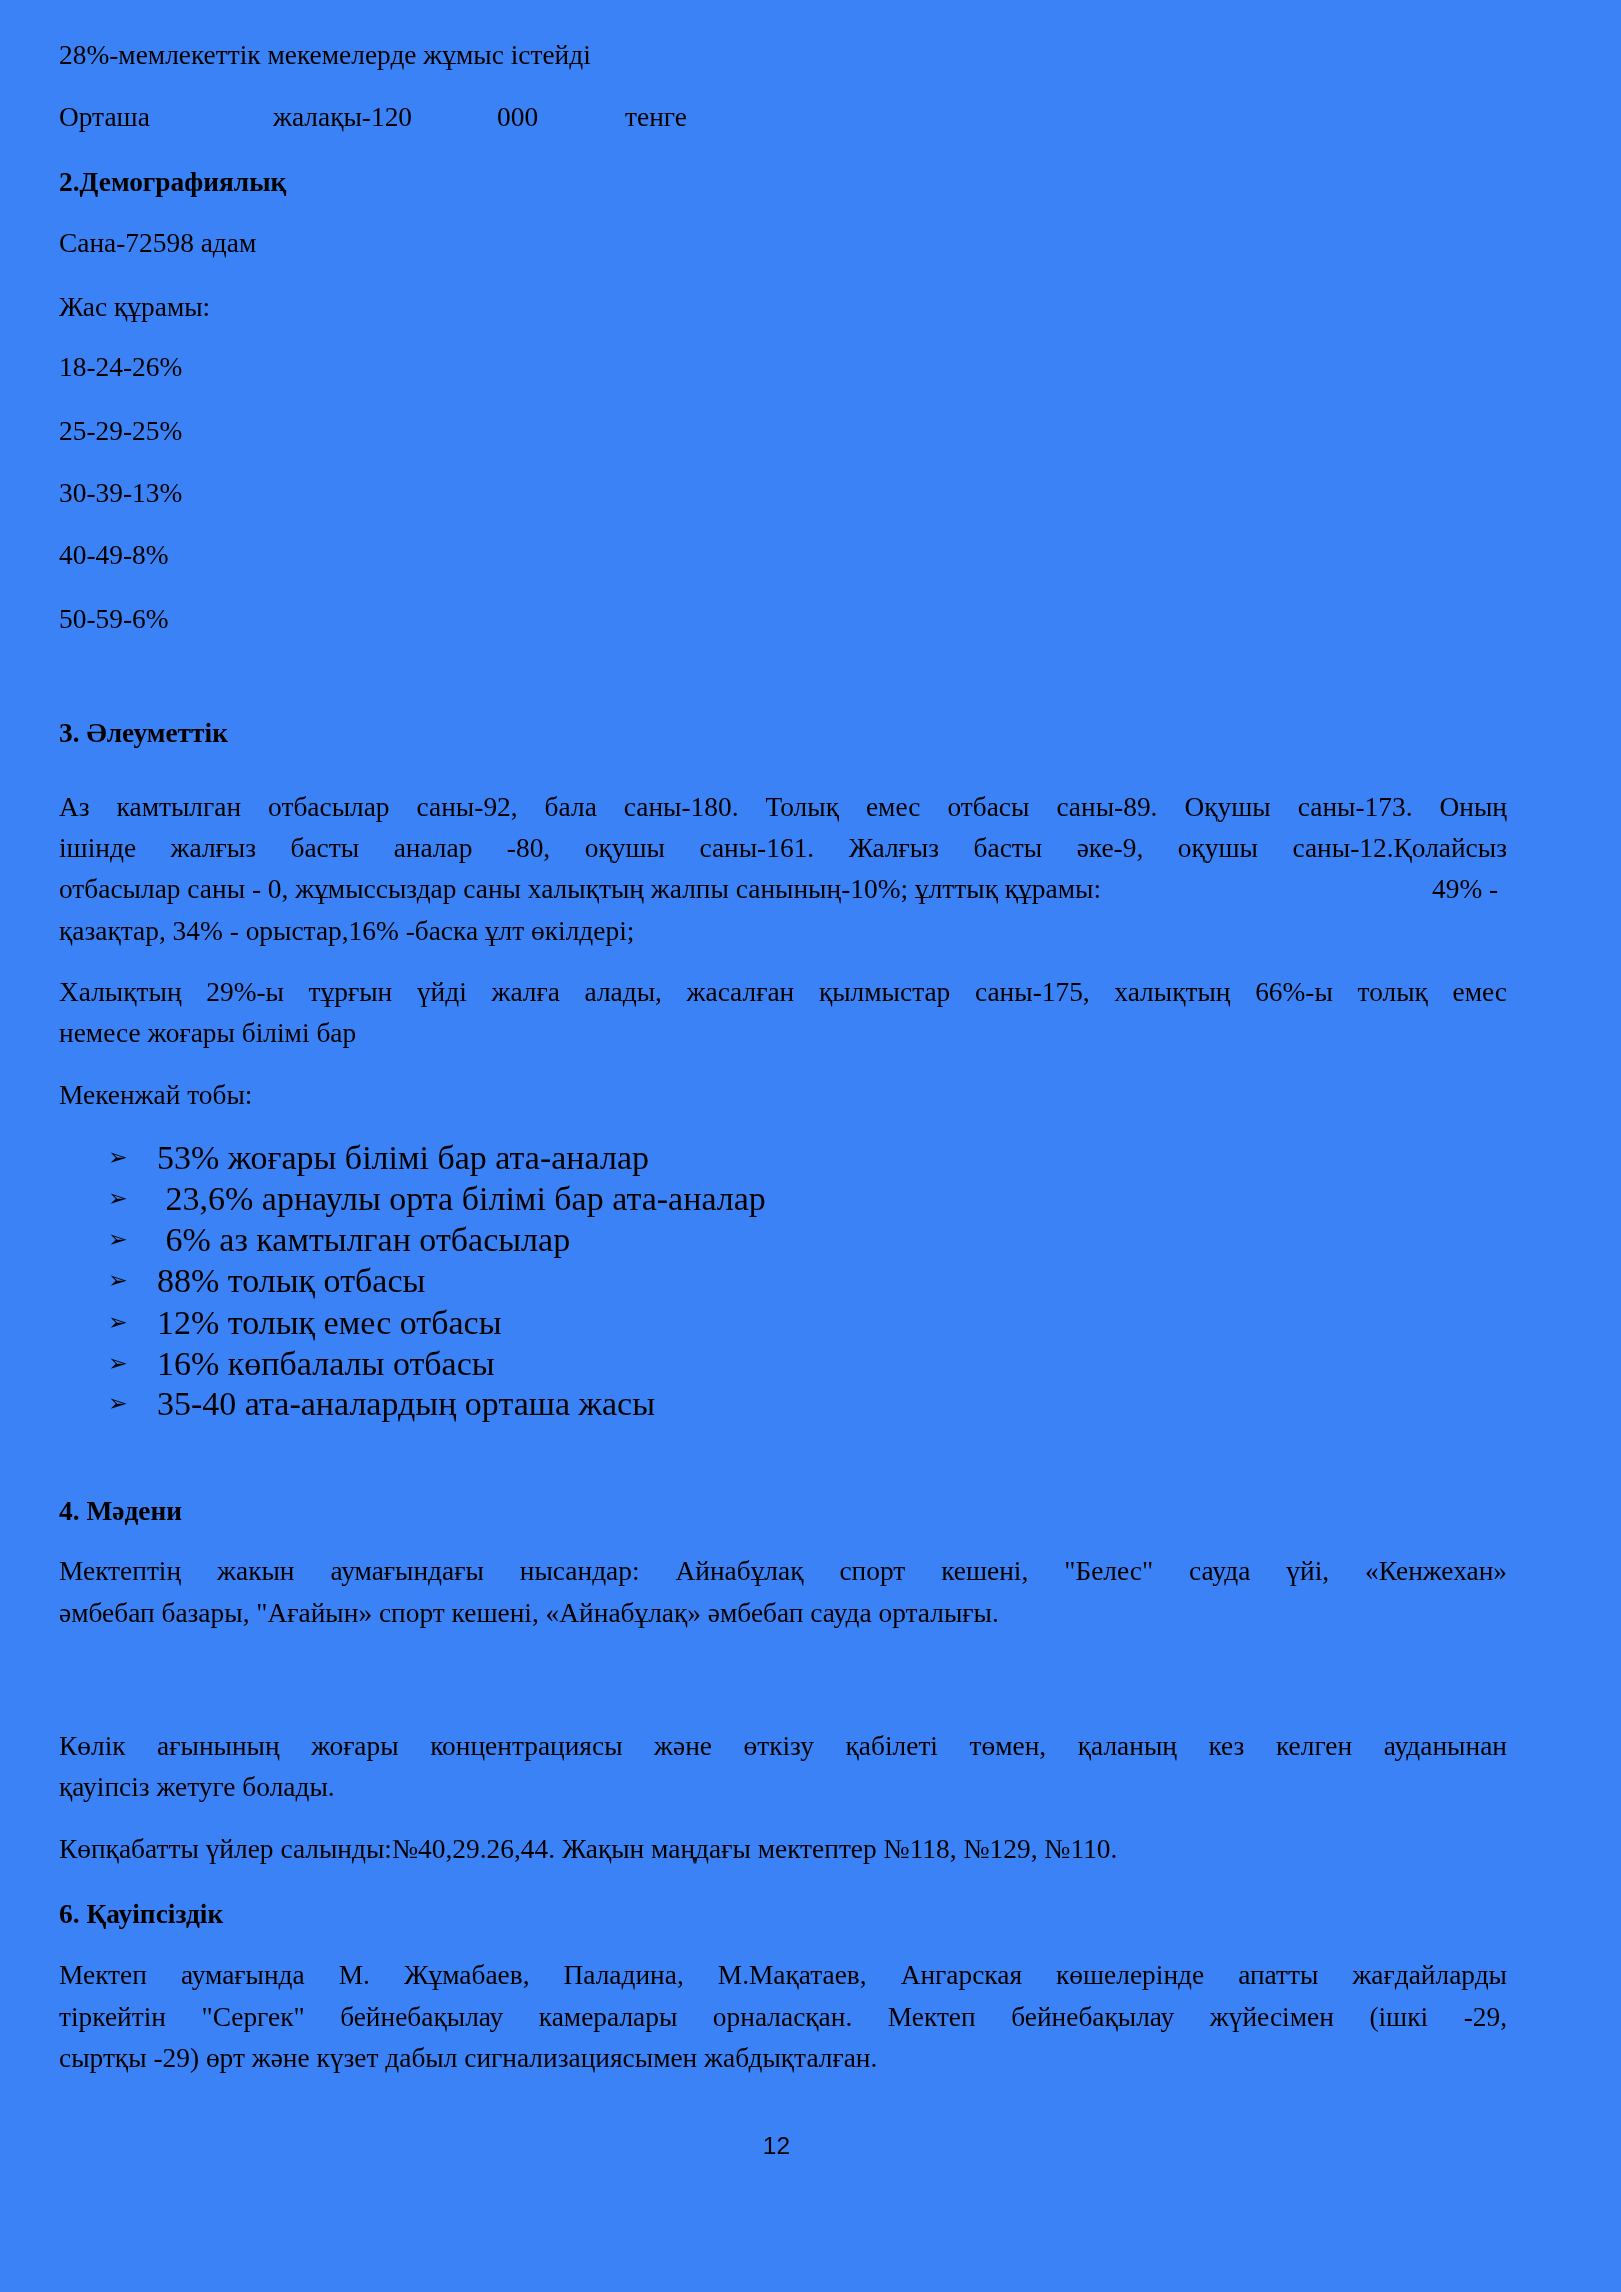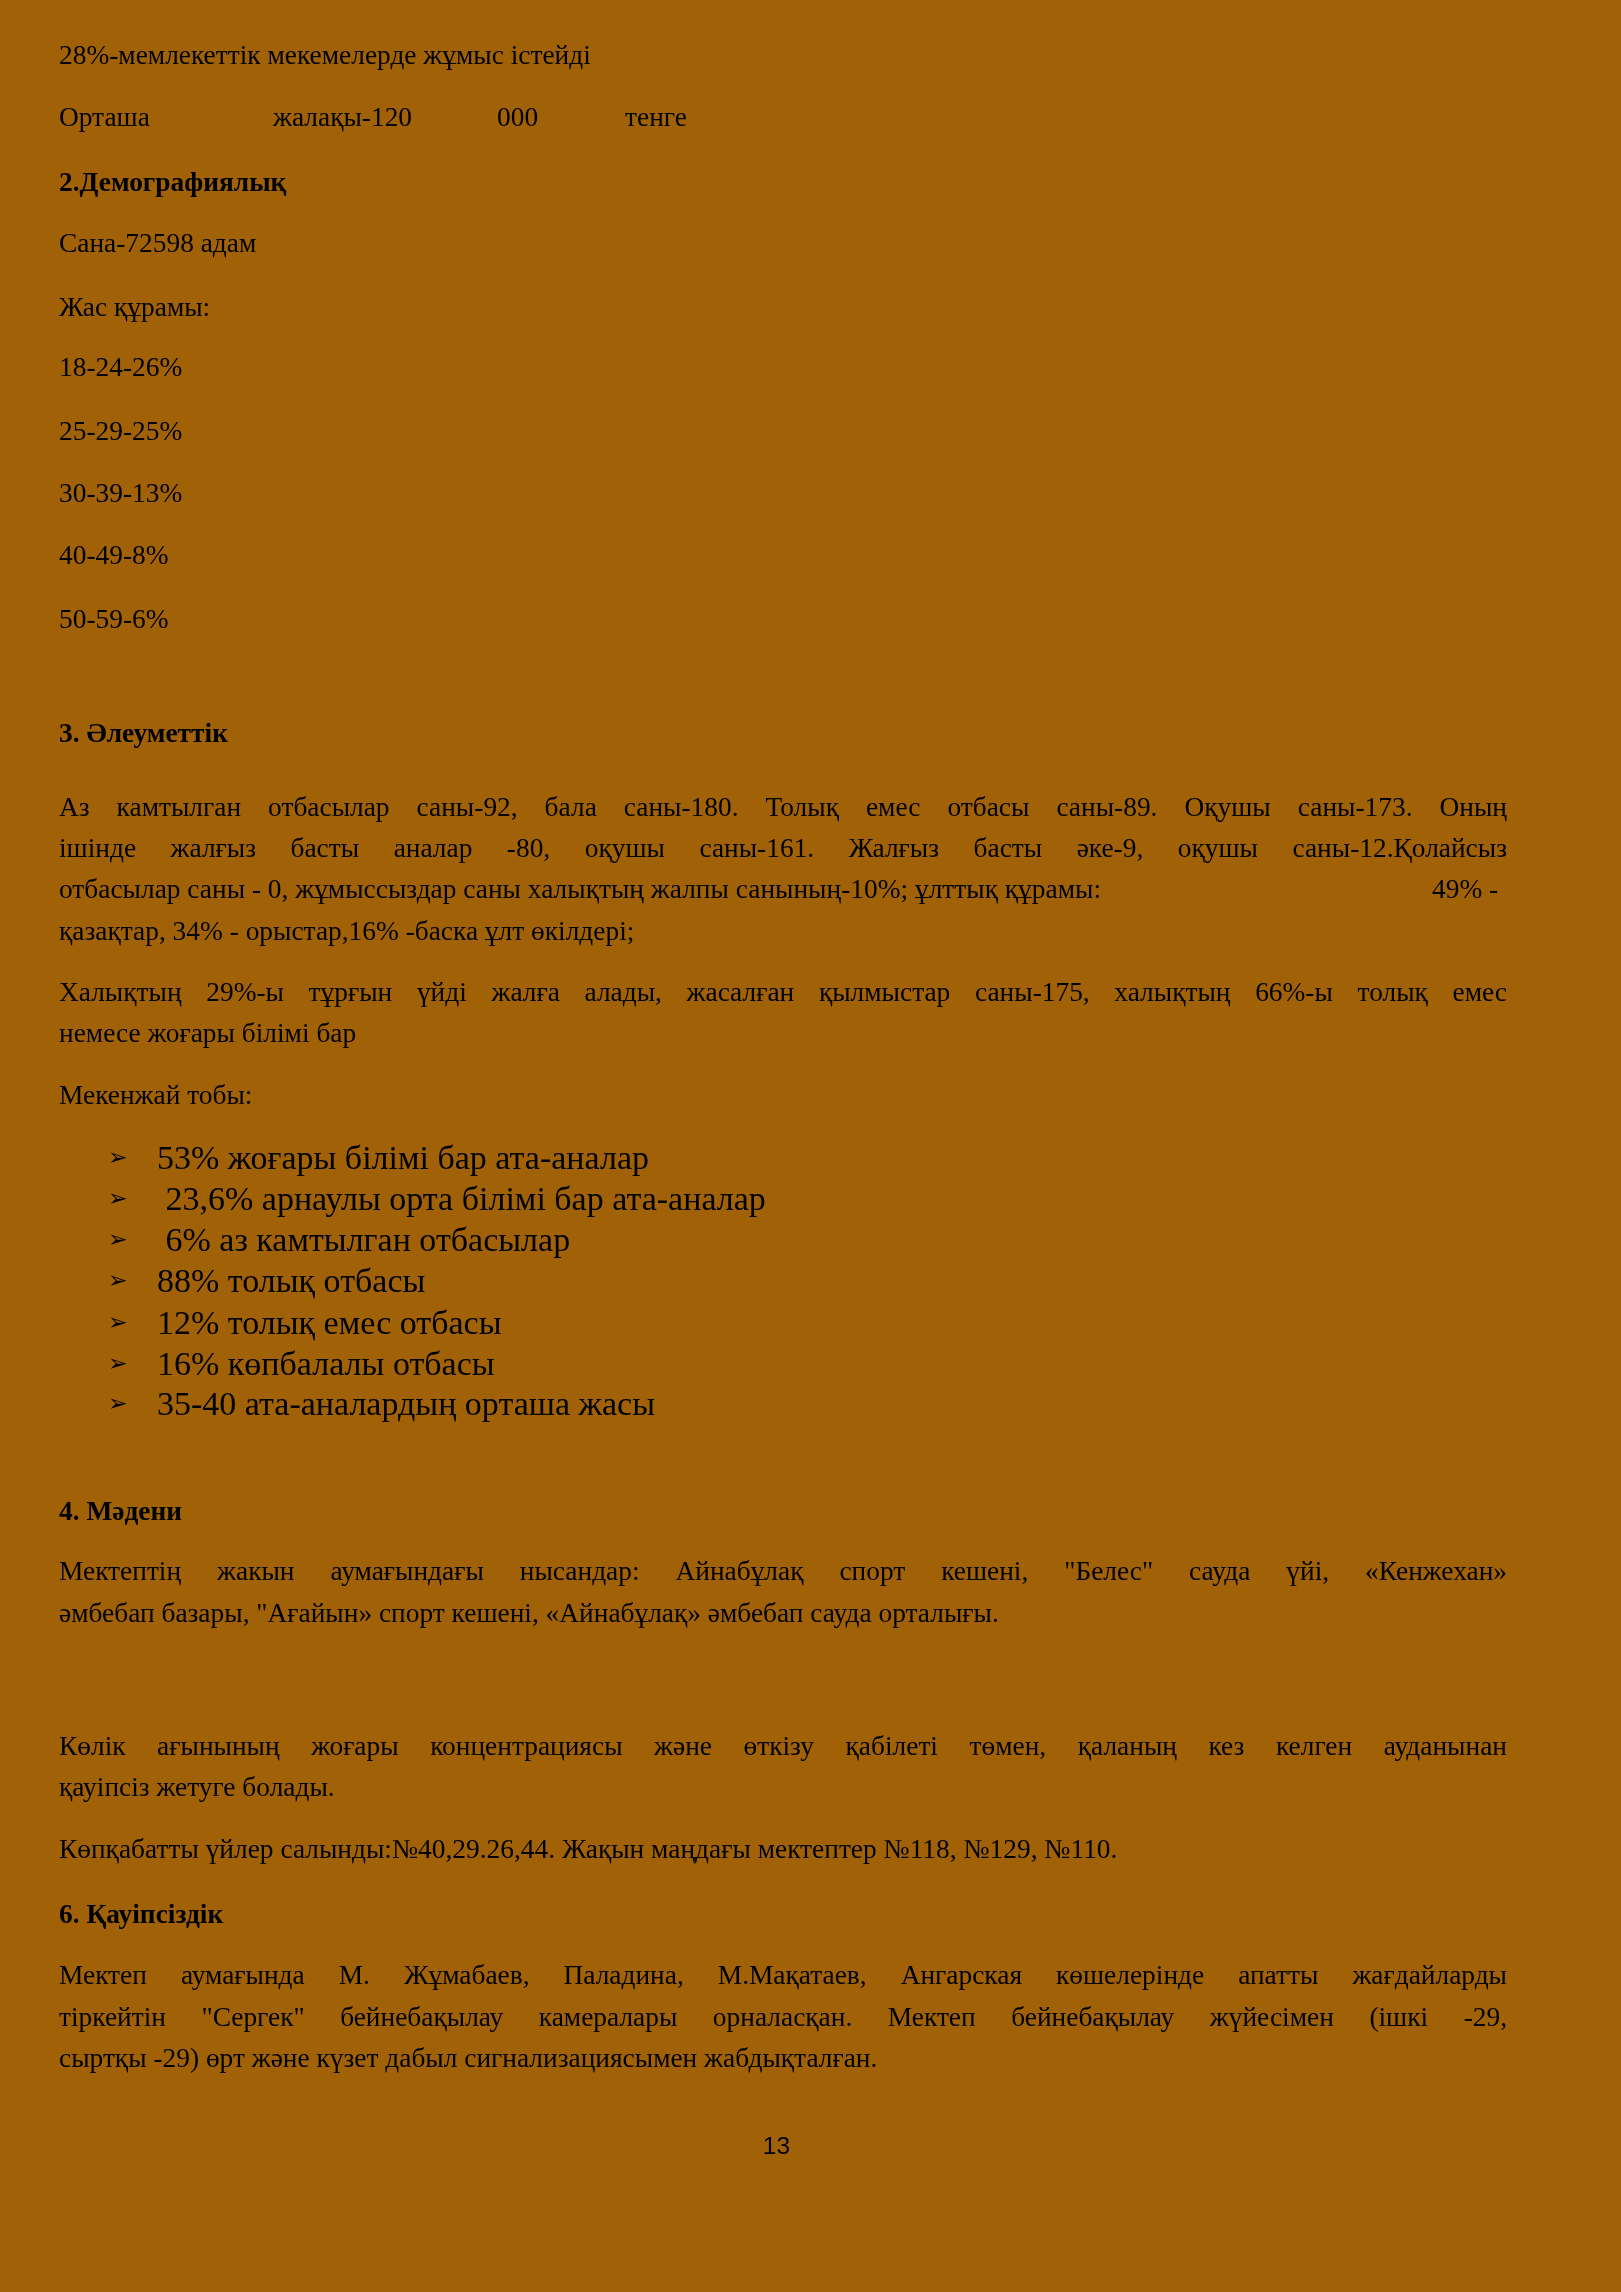--- a/index.html
+++ b/index.html
@@ -1,17 +1,17 @@
 <!DOCTYPE html>
 <html><head>
 <meta charset="utf-8">
 <style>
   html, body { margin: 0; padding: 0; background: #ffffff; }
   body { width: 1621px; height: 2293px; position: relative; overflow: hidden; }
-  .page { position: absolute; left: 0; top: 0; width: 1621px; height: 2293px; background: #a16207; color: #000; }
+  .page { position: absolute; left: 0; top: 0; width: 1621px; height: 2293px; background: #3b82f6; color: #000; }
   .ln { position: absolute; left: 59px; height: 41px; line-height: 41px; font-family: "Liberation Serif", "DejaVu Serif", serif; font-size: 27.4px; white-space: nowrap; color: #000; }
   .just { width: 1448px; text-align: justify; text-align-last: justify; white-space: normal; overflow: hidden; }
   .bold { font-weight: bold; }
   .bullet { position: absolute; left: 108px; height: 41px; line-height: 41px; font-family: "DejaVu Sans", sans-serif; font-size: 23.5px; color: #000; }
   .litem { position: absolute; left: 157px; height: 41px; line-height: 41px; font-family: "Liberation Serif", serif; font-size: 34px; white-space: nowrap; }
   .pagenum { position: absolute; left: 762px; width: 29px; text-align: center; font-family: "Liberation Sans", "DejaVu Sans", sans-serif; font-size: 24.5px; line-height: 29px; height: 29px; color: #000; }
   .words4 { position: absolute; height: 41px; line-height: 41px; font-family: "Liberation Serif", serif; font-size: 27.4px; white-space: nowrap; }
 </style>
 </head>
 <body>
@@ -92,15 +92,15 @@
   </div>
   <div class="ln" style="top:1829px">Көпқабатты үйлер салынды:№40,29.26,44. Жақын маңдағы мектептер №118, №129, №110.</div>
 
   <div class="ln bold" style="top:1894px">6. Қауіпсіздік</div>
   <div>
     <div class="ln just" style="top:1955px">Мектеп аумағында М. Жұмабаев, Паладина, М.Мақатаев, Ангарская көшелерінде апатты жағдайларды</div>
     <div class="ln just" style="top:1997px">тіркейтін "Сергек" бейнебақылау камералары орналасқан. Мектеп бейнебақылау жүйесімен (ішкі -29,</div>
     <div class="ln" style="top:2038px">сыртқы -29) өрт және күзет дабыл сигнализациясымен жабдықталған.</div>
   </div>
 
-  <div class="pagenum" style="top:2131px">13</div>
+  <div class="pagenum" style="top:2131px">12</div>
 </div>
 
 
 </body></html>

